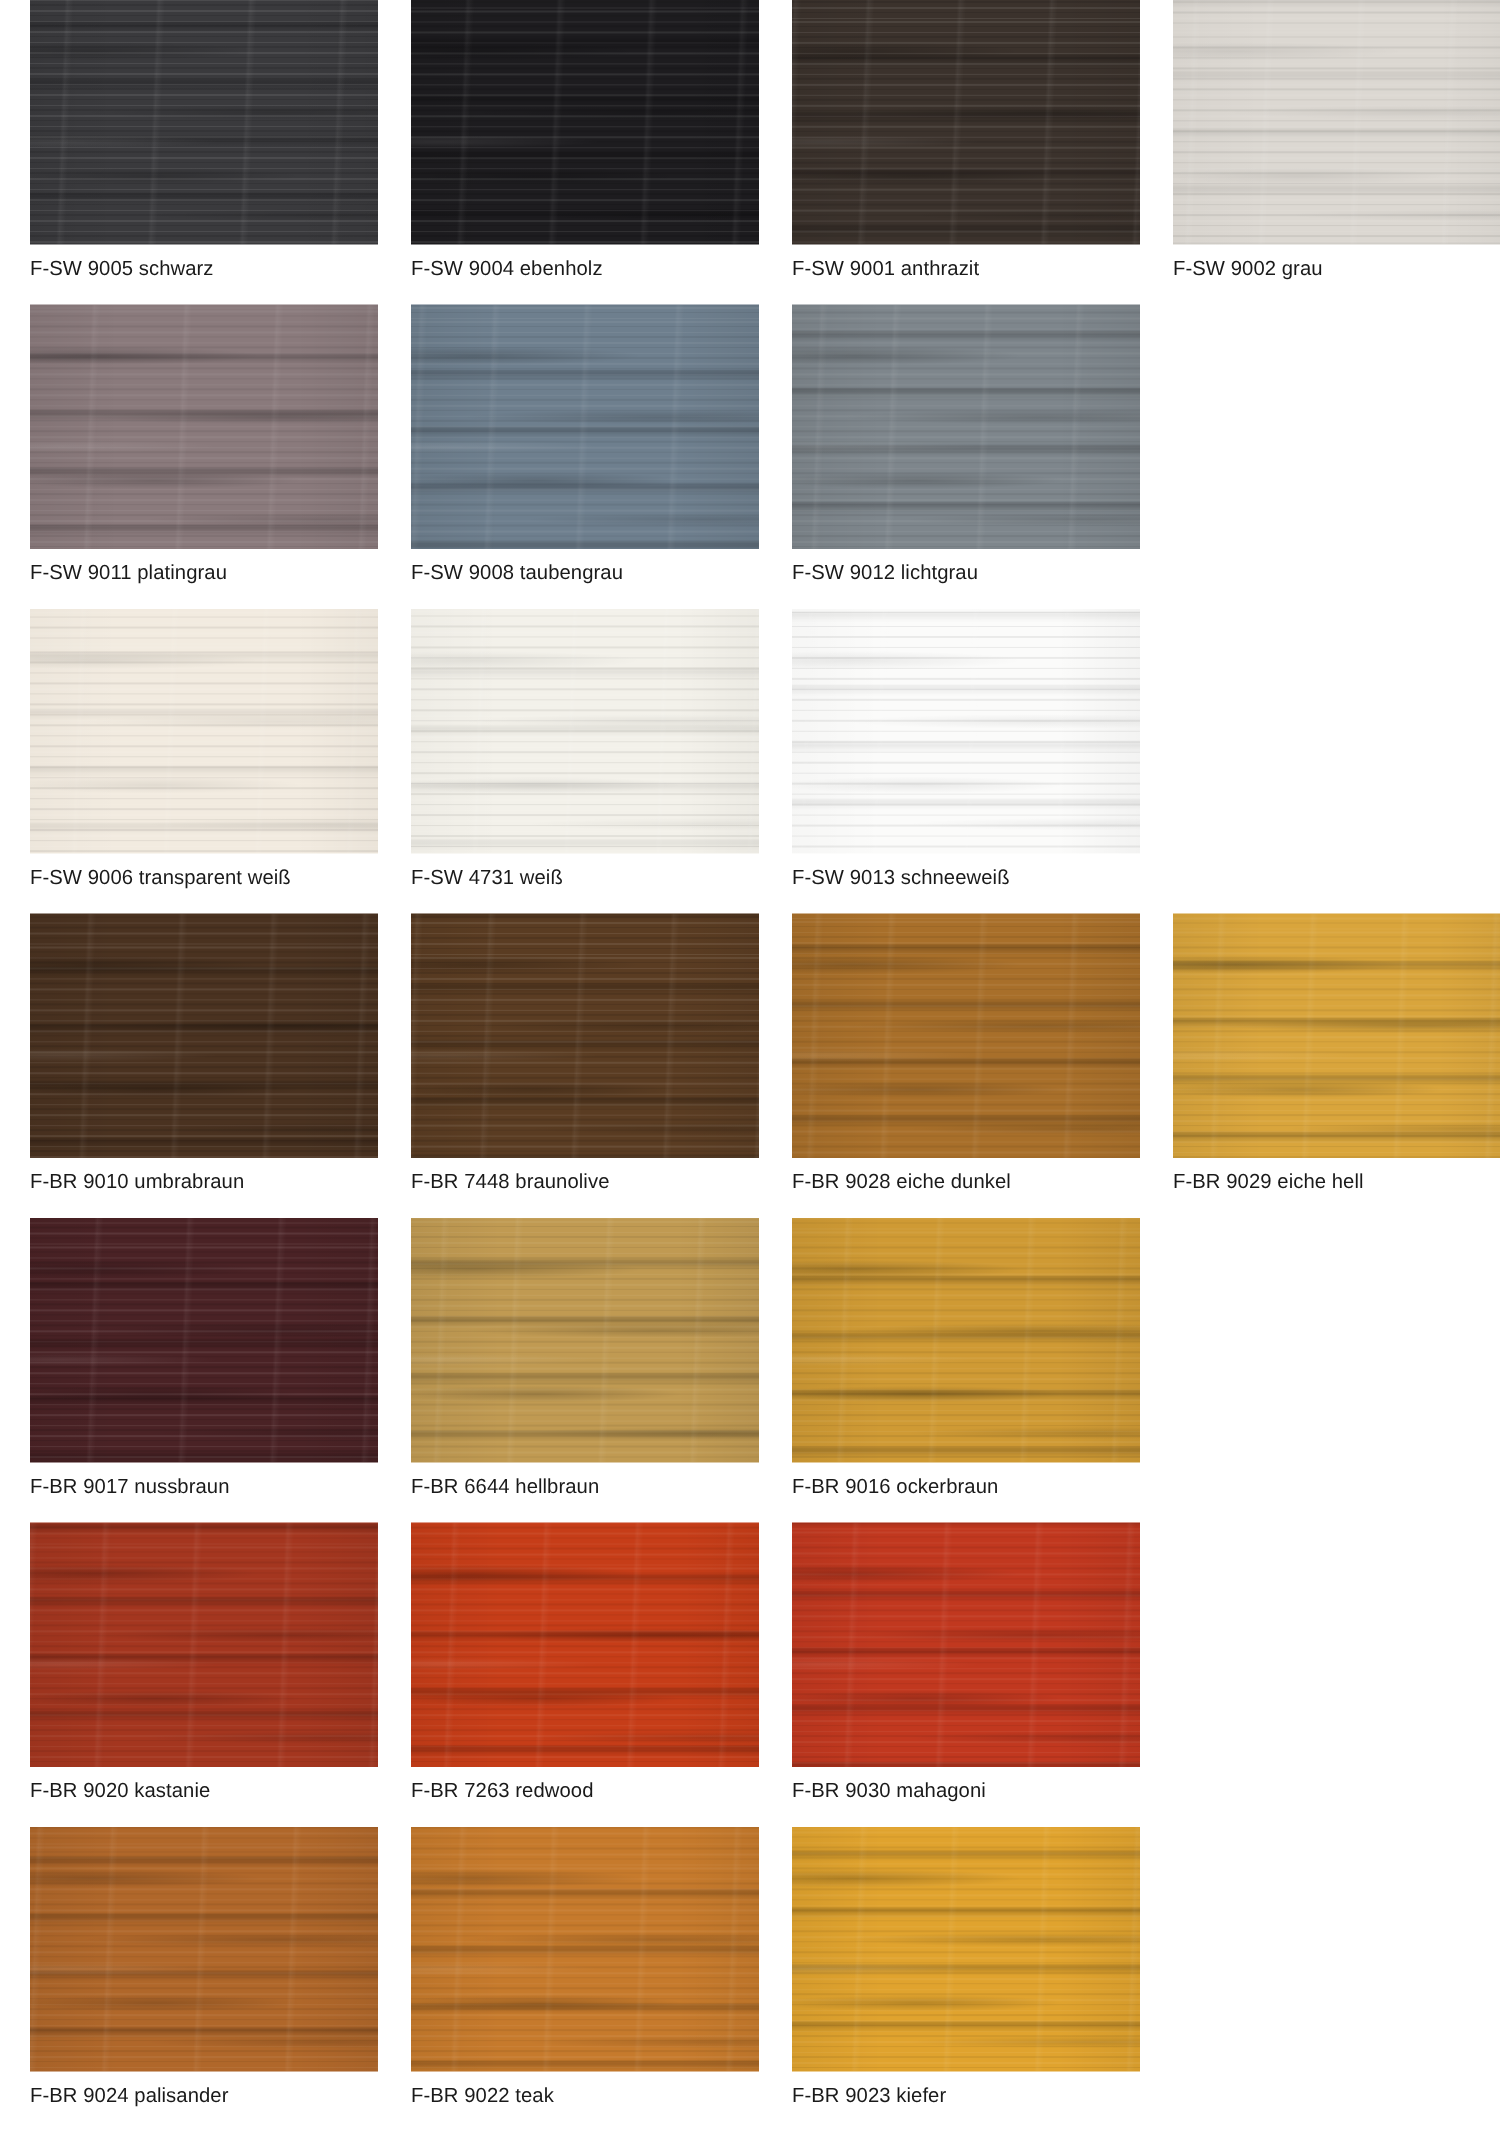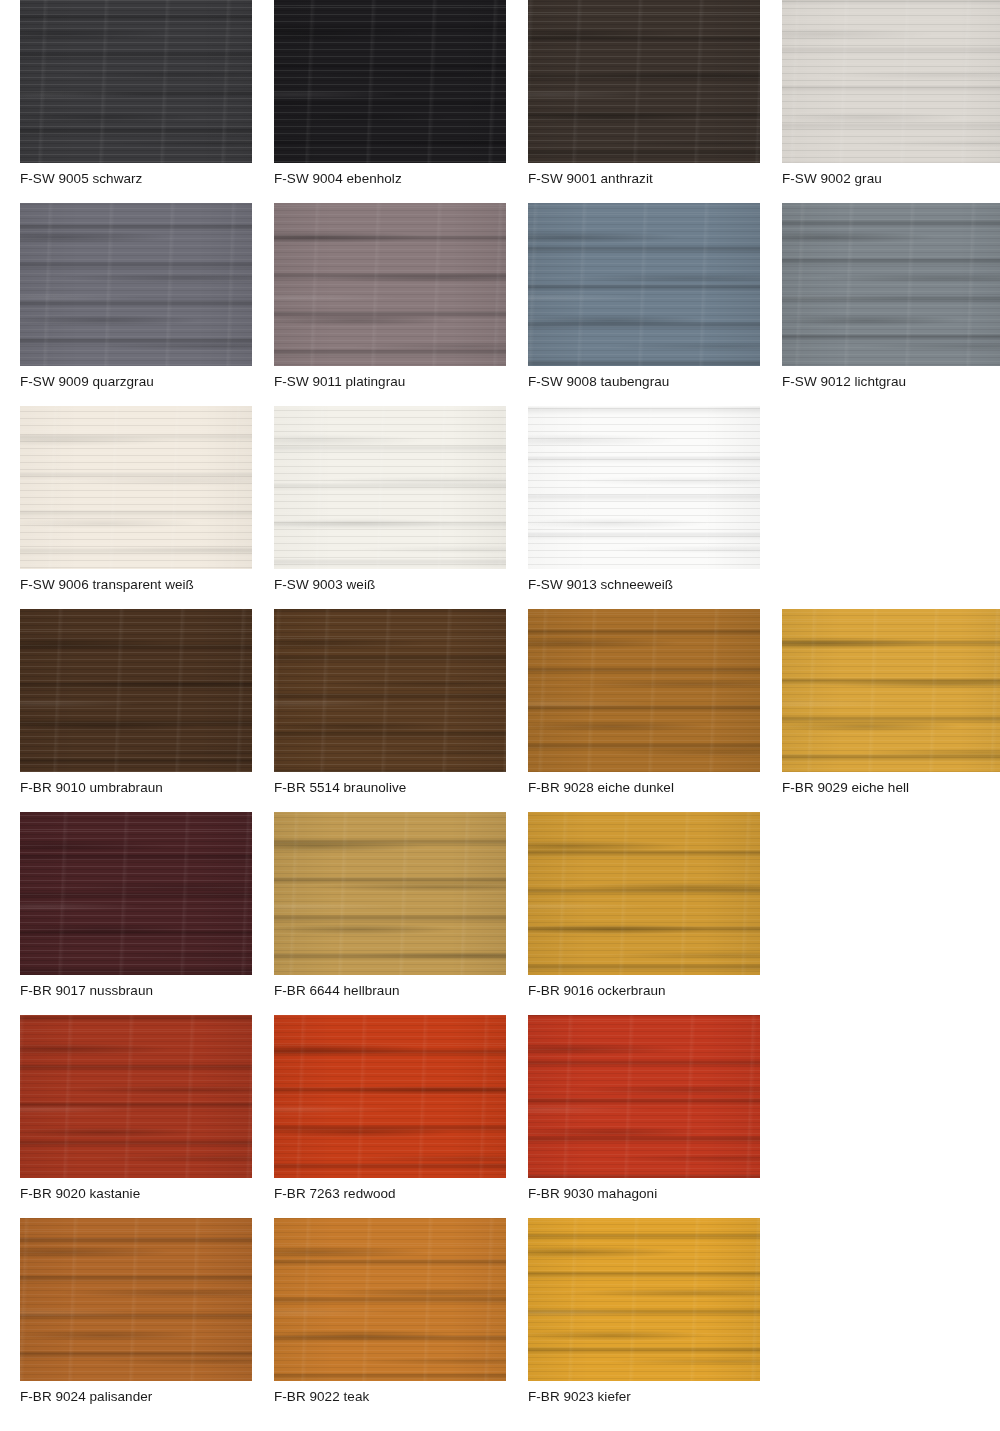--- a/index.html
+++ b/index.html
@@ -206,29 +206,20 @@
           <div class="grain-a" style="background-position: 0px 21px;"></div>
           <div class="grain-b" style="background-position: 0px 33px;"></div>
           <div class="grain-c" style="background-position: 39px 0px;"></div>
           <div class="grain-d"></div>
         </div>
         <div class="chip-label">F-SW 9002 grau</div>
       </div>
     </div>
 
     <div class="swatch-row">
-      <div class="swatch-cell col-1">
-        <div class="chip" style="background-color: rgb(110, 110, 120);">
-          <div class="grain-a" style="background-position: 0px 28px;"></div>
-          <div class="grain-b" style="background-position: 0px 7px;"></div>
-          <div class="grain-c" style="background-position: 5px 0px;"></div>
-          <div class="grain-d"></div>
-        </div>
-        <div class="chip-label">F-SW 9009 quarzgrau</div>
-      </div>
       <div class="swatch-cell col-2">
         <div class="chip" style="background-color: rgb(138, 122, 124);">
           <div class="grain-a" style="background-position: 0px 4px;"></div>
           <div class="grain-b" style="background-position: 0px 18px;"></div>
           <div class="grain-c" style="background-position: 18px 0px;"></div>
           <div class="grain-d"></div>
         </div>
         <div class="chip-label">F-SW 9011 platingrau</div>
       </div>
       <div class="swatch-cell col-3">
@@ -261,21 +252,21 @@
         </div>
         <div class="chip-label">F-SW 9006 transparent weiß</div>
       </div>
       <div class="swatch-cell col-2">
         <div class="chip light" style="background-color: rgb(243, 241, 234);">
           <div class="grain-a" style="background-position: 0px 1px;"></div>
           <div class="grain-b" style="background-position: 0px 25px;"></div>
           <div class="grain-c" style="background-position: 23px 0px;"></div>
           <div class="grain-d"></div>
         </div>
-        <div class="chip-label">F-SW 9003 weiß</div>
+        <div class="chip-label">F-SW 4731 weiß</div>
       </div>
       <div class="swatch-cell col-3">
         <div class="chip light" style="background-color: rgb(251, 251, 250);">
           <div class="grain-a" style="background-position: 0px 8px;"></div>
           <div class="grain-b" style="background-position: 0px 36px;"></div>
           <div class="grain-c" style="background-position: 36px 0px;"></div>
           <div class="grain-d"></div>
         </div>
         <div class="chip-label">F-SW 9013 schneeweiß</div>
       </div>
@@ -295,21 +286,21 @@
         </div>
         <div class="chip-label">F-BR 9010 umbrabraun</div>
       </div>
       <div class="swatch-cell col-2">
         <div class="chip dark" style="background-color: rgb(90, 60, 34);">
           <div class="grain-a" style="background-position: 0px 29px;"></div>
           <div class="grain-b" style="background-position: 0px 32px;"></div>
           <div class="grain-c" style="background-position: 28px 0px;"></div>
           <div class="grain-d"></div>
         </div>
-        <div class="chip-label">F-BR 5514 braunolive</div>
+        <div class="chip-label">F-BR 7448 braunolive</div>
       </div>
       <div class="swatch-cell col-3">
         <div class="chip" style="background-color: rgb(168, 111, 42);">
           <div class="grain-a" style="background-position: 0px 5px;"></div>
           <div class="grain-b" style="background-position: 0px 6px;"></div>
           <div class="grain-c" style="background-position: 41px 0px;"></div>
           <div class="grain-d"></div>
         </div>
         <div class="chip-label">F-BR 9028 eiche dunkel</div>
       </div>

